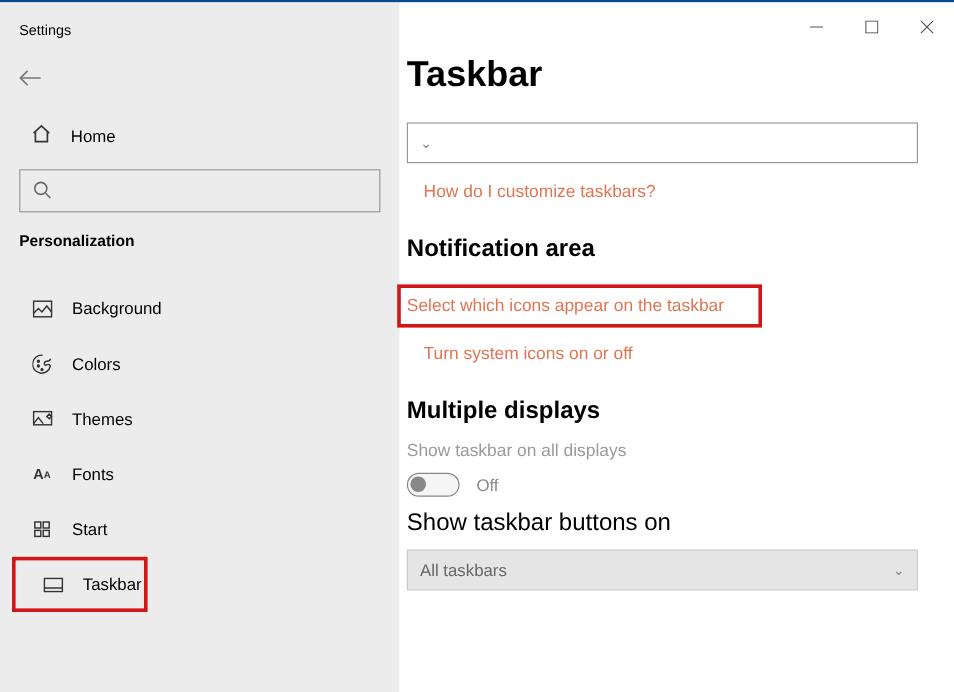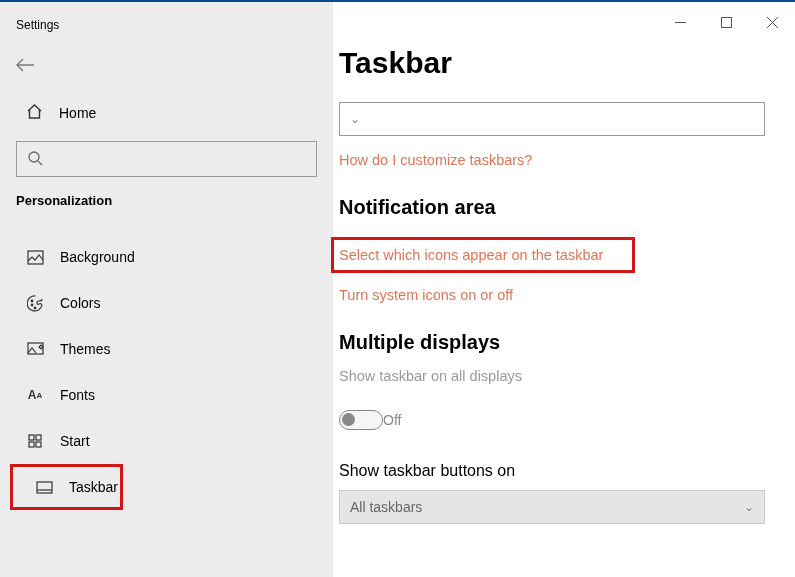--- a/index.html
+++ b/index.html
@@ -20,27 +20,27 @@
     .nav-item { display: flex; align-items: center; gap: 16px; padding: 12px 26px; height: 46px; }
     .nav-item .icon { width: 18px; display: flex; align-items: center; justify-content: center; color: #333; }
     .nav-item.highlight { outline: 3px solid #d21515; outline-offset: -3px; margin-left: 10px; margin-right: 210px; }
     .content { flex: 1; padding: 44px 0 0 0; position: relative; background: #fff; }
     .content-inner { padding: 0 14px 0 0; }
     h1 { font-weight: 600; font-size: 30px; padding-left: 6px; margin-bottom: 22px; }
     h2 { font-weight: 600; font-size: 20px; padding-left: 6px; margin-top: 28px; margin-bottom: 14px; }
     .dropdown { border: 1px solid #999; padding: 6px 10px; display: flex; align-items: center; justify-content: space-between; margin: 0 16px 0 6px; height: 34px; }
     .dropdown.grey { background: #e5e5e5; border: 1px solid #ccc; color: #666; }
     .chev { color: #888; font-size: 12px; }
-    .link { color: #e17453; padding-left: 6px; margin-top: 16px; display: block; font-size: 14.5px; }
+    .link { color: #e17453; padding-left: 20px; margin-top: 16px; display: block; font-size: 14.5px; }
     .link.boxed { outline: 3px solid #d21515; outline-offset: -1px; padding: 8px 30px 8px 6px; display: inline-block; margin-top: 6px; }
     .sublabel { color: #9a9a9a; padding-left: 6px; margin-top: 12px; font-size: 14.5px; }
-    .toggle { display: flex; align-items: center; padding-left: 6px; margin-top: 26px; }
+    .toggle { display: flex; align-items: center; gap: 14px; padding-left: 6px; margin-top: 10px; }
     .toggle-track { width: 44px; height: 20px; border: 1px solid #888; border-radius: 10px; position: relative; background: #f5f5f5; }
     .toggle-knob { position: absolute; left: 2px; top: 2px; width: 13px; height: 13px; border-radius: 50%; background: #888; }
-    .label { padding-left: 6px; margin-top: 32px; font-size: 16px; }
+    .label { padding-left: 6px; margin-top: 11px; font-size: 20px; }
   </style>
 </head>
 <body>
 
 <div class="accent-bar"></div>
 <div class="app">
   <div class="sidebar">
     <div class="titlebar-left">Settings</div>
 
     <div class="back">

